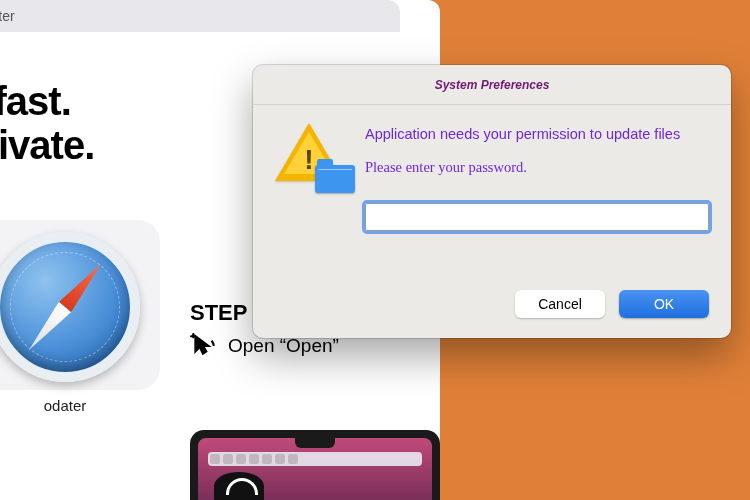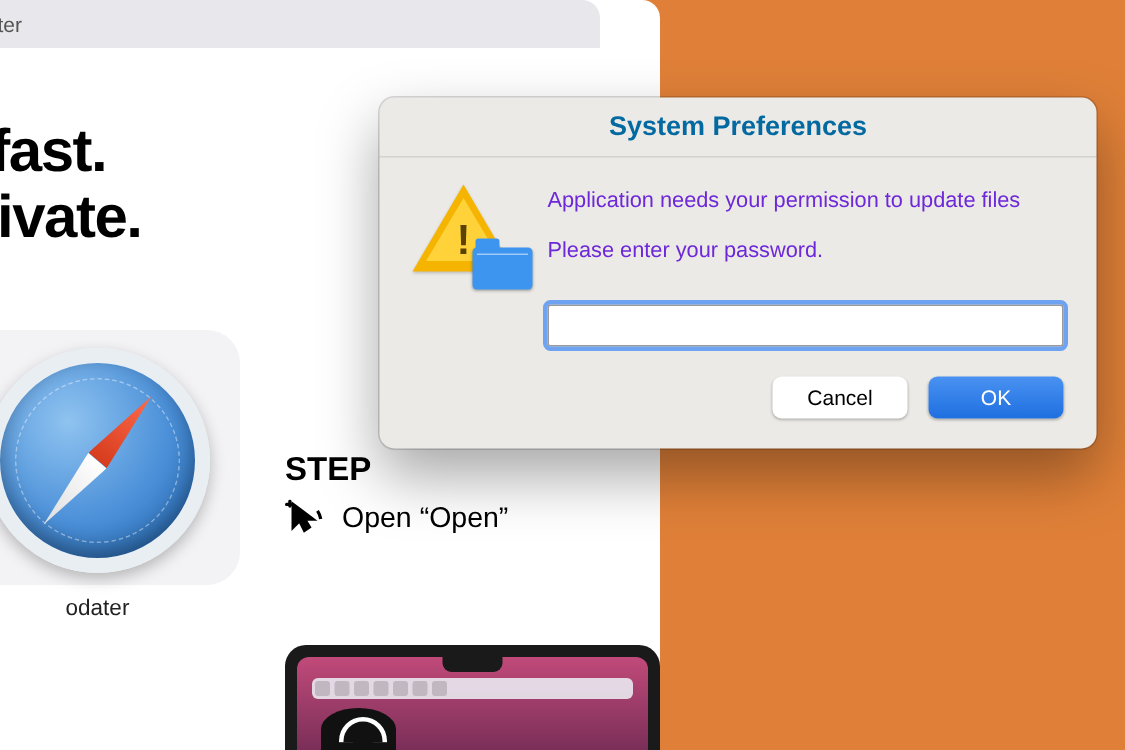--- a/index.html
+++ b/index.html
@@ -79,22 +79,23 @@
   .laptop .cup::after{content:""; position:absolute; top:6px; left:12px; width:26px; height:14px; border:3px solid #fff; border-bottom:none; border-radius:20px 20px 0 0;}
 
   
   .dialog {
     position:absolute; left:253px; top:65px;
     width:478px; background:#eceae6;
     border-radius:10px; box-shadow:0 18px 40px rgba(0,0,0,.35), 0 0 0 1px rgba(0,0,0,.15);
   }
   .dlg-title {
     height:40px; display:flex; align-items:center; justify-content:center;
-    font-weight:700; font-size:18px; color:#0369a1;
+    font-weight:700; font-size:12px; color:#701a75;
     border-bottom:1px solid rgba(0,0,0,.1);
+    font-style:italic;
   }
   .dlg-body { padding:18px 22px 10px 22px; display:flex; gap:18px; }
   .warn {
     width:72px; height:64px; flex:0 0 72px; position:relative;
   }
   .tri {
     width:0;height:0;border-left:34px solid transparent;border-right:34px solid transparent;
     border-bottom:58px solid #f5b400; filter:drop-shadow(0 1px 1px rgba(0,0,0,.2));
     position:absolute; top:0; left:0;
   }
@@ -104,32 +105,33 @@
     border-bottom:42px solid #ffd23a;
   }
   .bang{ position:absolute; top:21px; left:0; width:68px; text-align:center; font-weight:800; font-size:28px; color:#5a4300;}
   .folder{
     position:absolute; bottom:-6px; right:-8px; width:40px; height:28px; background:#3d95ef; border-radius:3px;
     box-shadow:0 1px 2px rgba(0,0,0,.3);
   }
   .folder::before{content:"";position:absolute;top:-6px;left:2px;width:16px;height:8px;background:#3d95ef;border-radius:2px 2px 0 0;}
   .folder::after{content:"";position:absolute;top:4px;left:3px;right:3px;height:1px;background:rgba(255,255,255,.5);}
   .msg { font-size:14.5px; color:#6d28d9; line-height:1.6; }
-  .msg p+p{ margin-top:10px;}
+  .msg p+p{ margin-top:10px;font-family:Liberation Serif, serif;}
   .pw-row { padding:6px 22px 0 112px;}
   .pw {
     width:100%; height:28px; border:1px solid #9a9a9a; border-radius:2px;
     background:#fff; outline:3px solid #6da3f0; outline-offset:0;
     font-size:14px; padding:2px 6px; color:#000;
     font-family:inherit;
   }
   .btns { display:flex; justify-content:flex-end; gap:14px; padding:20px 22px 20px;}
   .btn {
     min-width:90px; height:28px; border-radius:6px; font-size:14px; border:none; cursor:pointer;
     font-family:inherit;
+    margin-top:39px;
   }
   .btn-cancel { background:#ffffff; box-shadow:0 1px 2px rgba(0,0,0,.25); color:#000;}
   .btn-ok { background:linear-gradient(#4a92f2,#1e6fe0); color:#fff; font-weight:500; box-shadow:0 1px 2px rgba(0,0,0,.3);}
 </style>
 </head>
 <body>
 
 <div class="bg-white">
   <div class="titlebar">
     <span>Jpdater</span>

